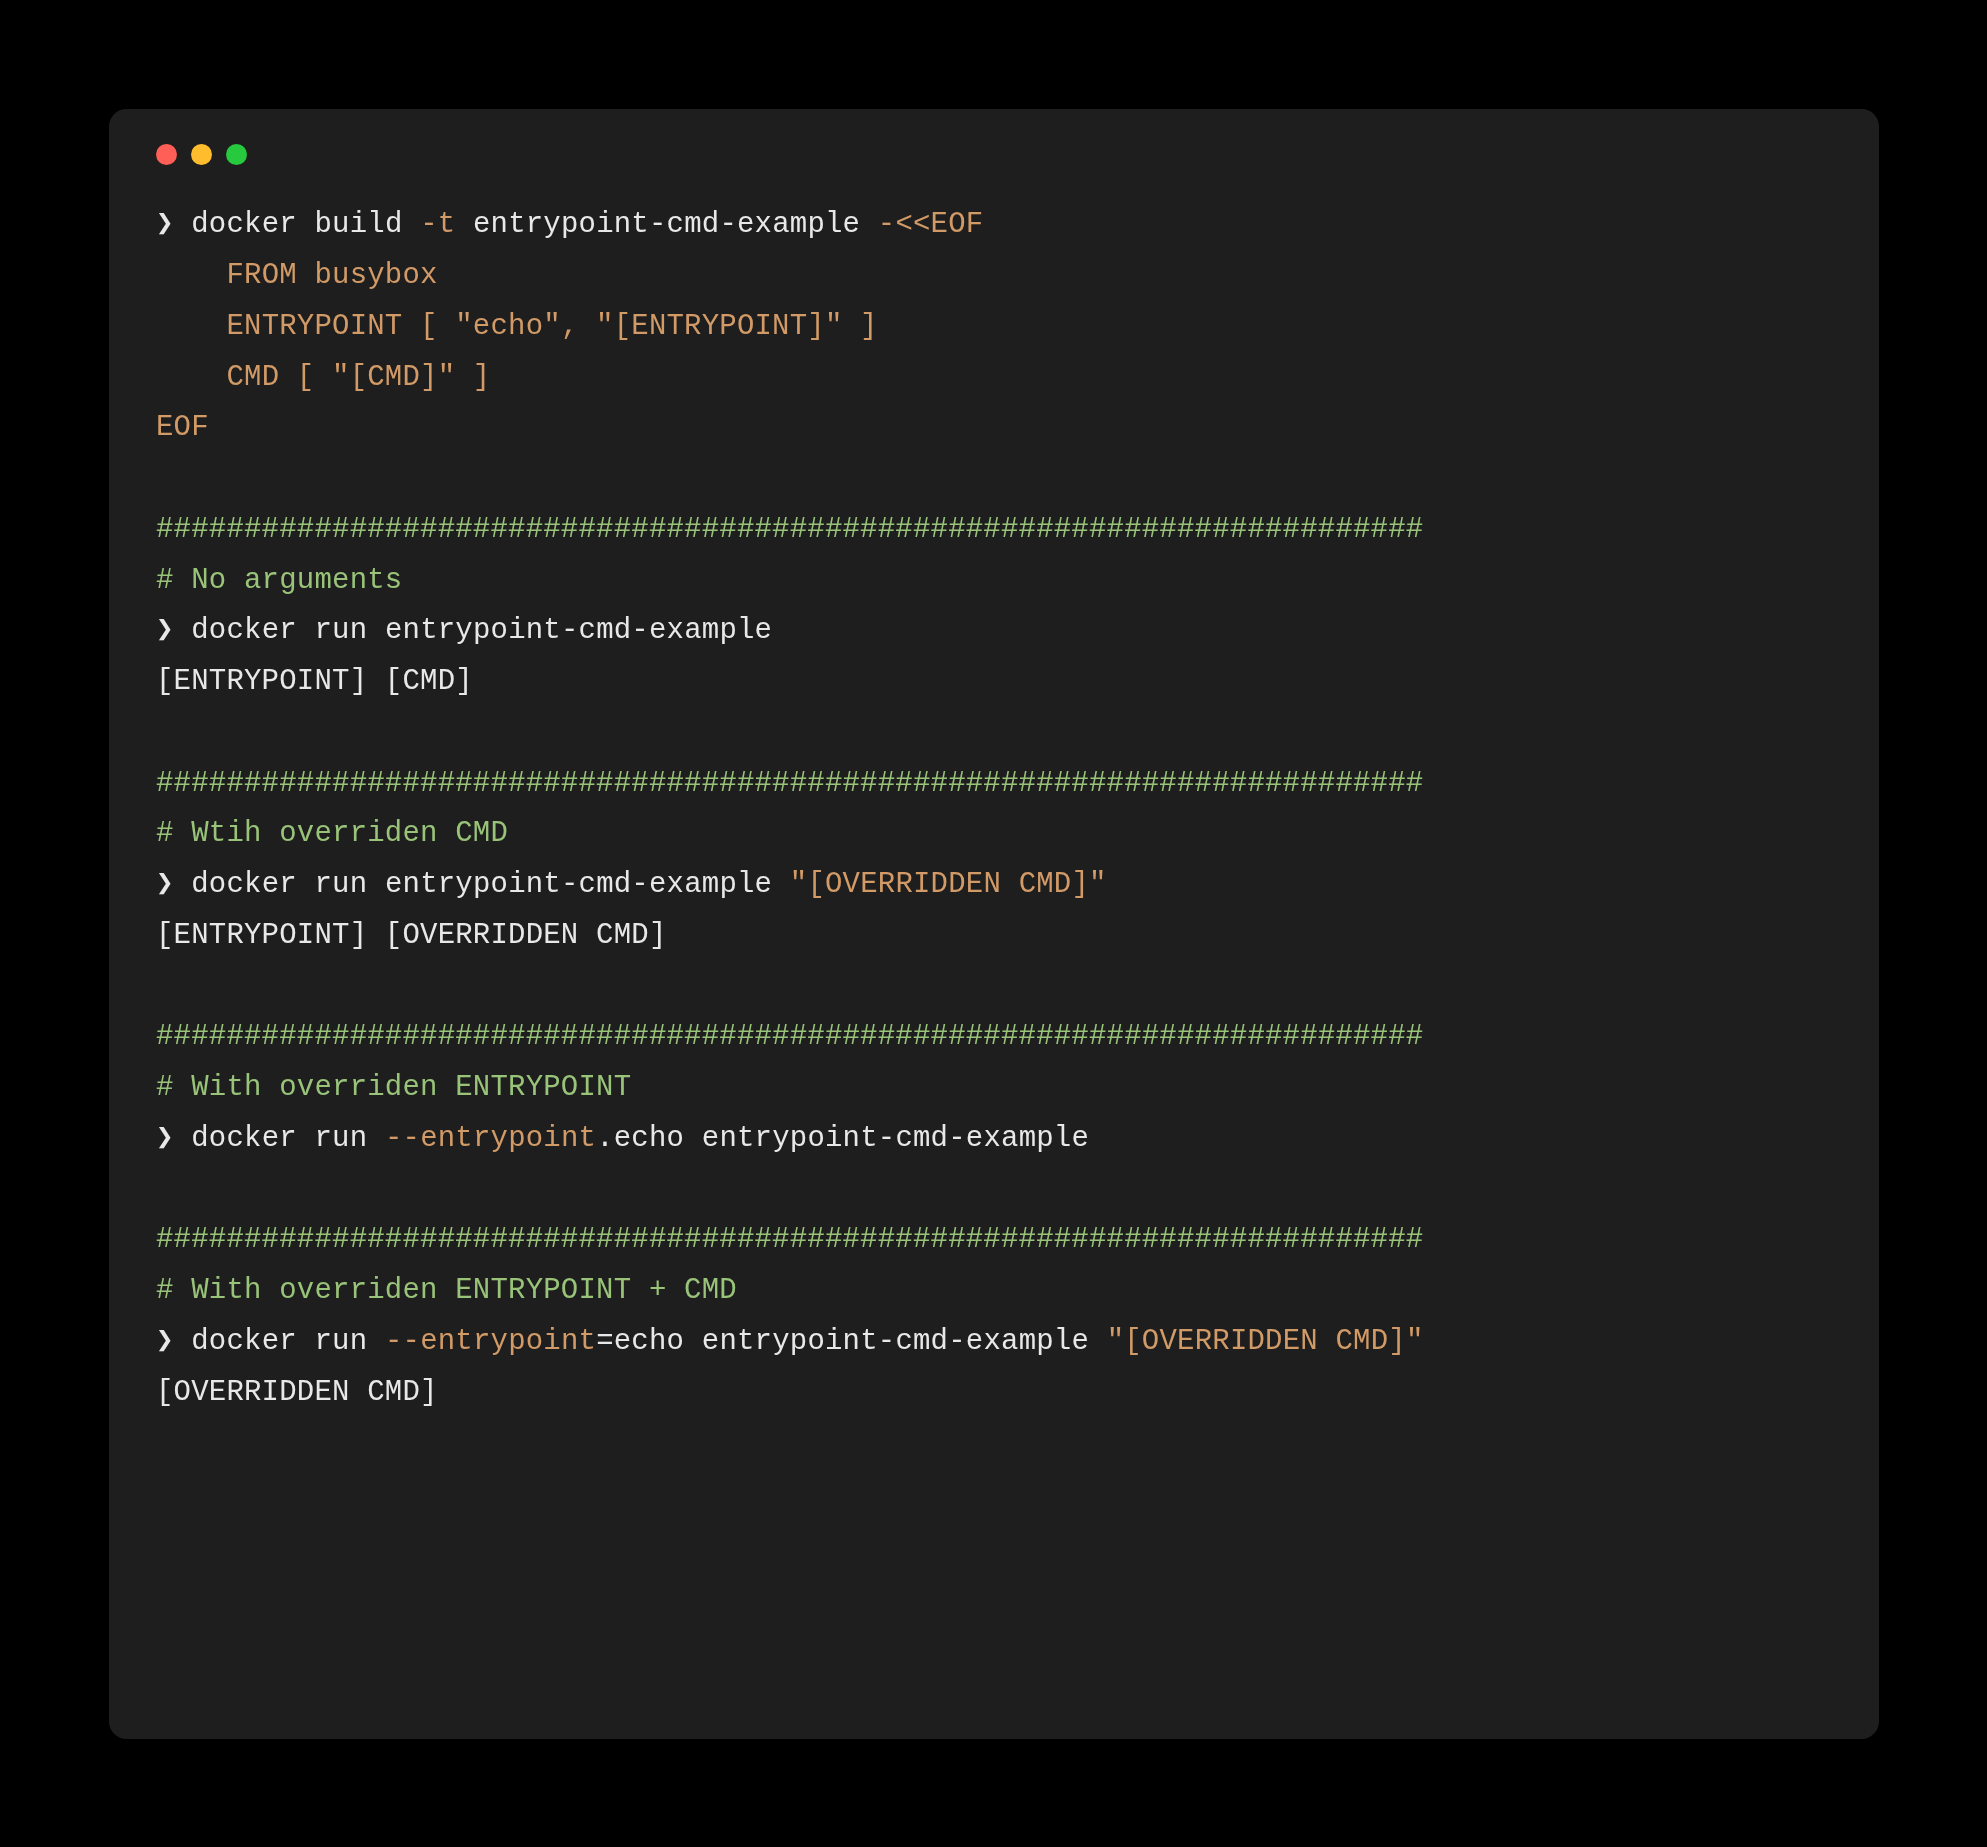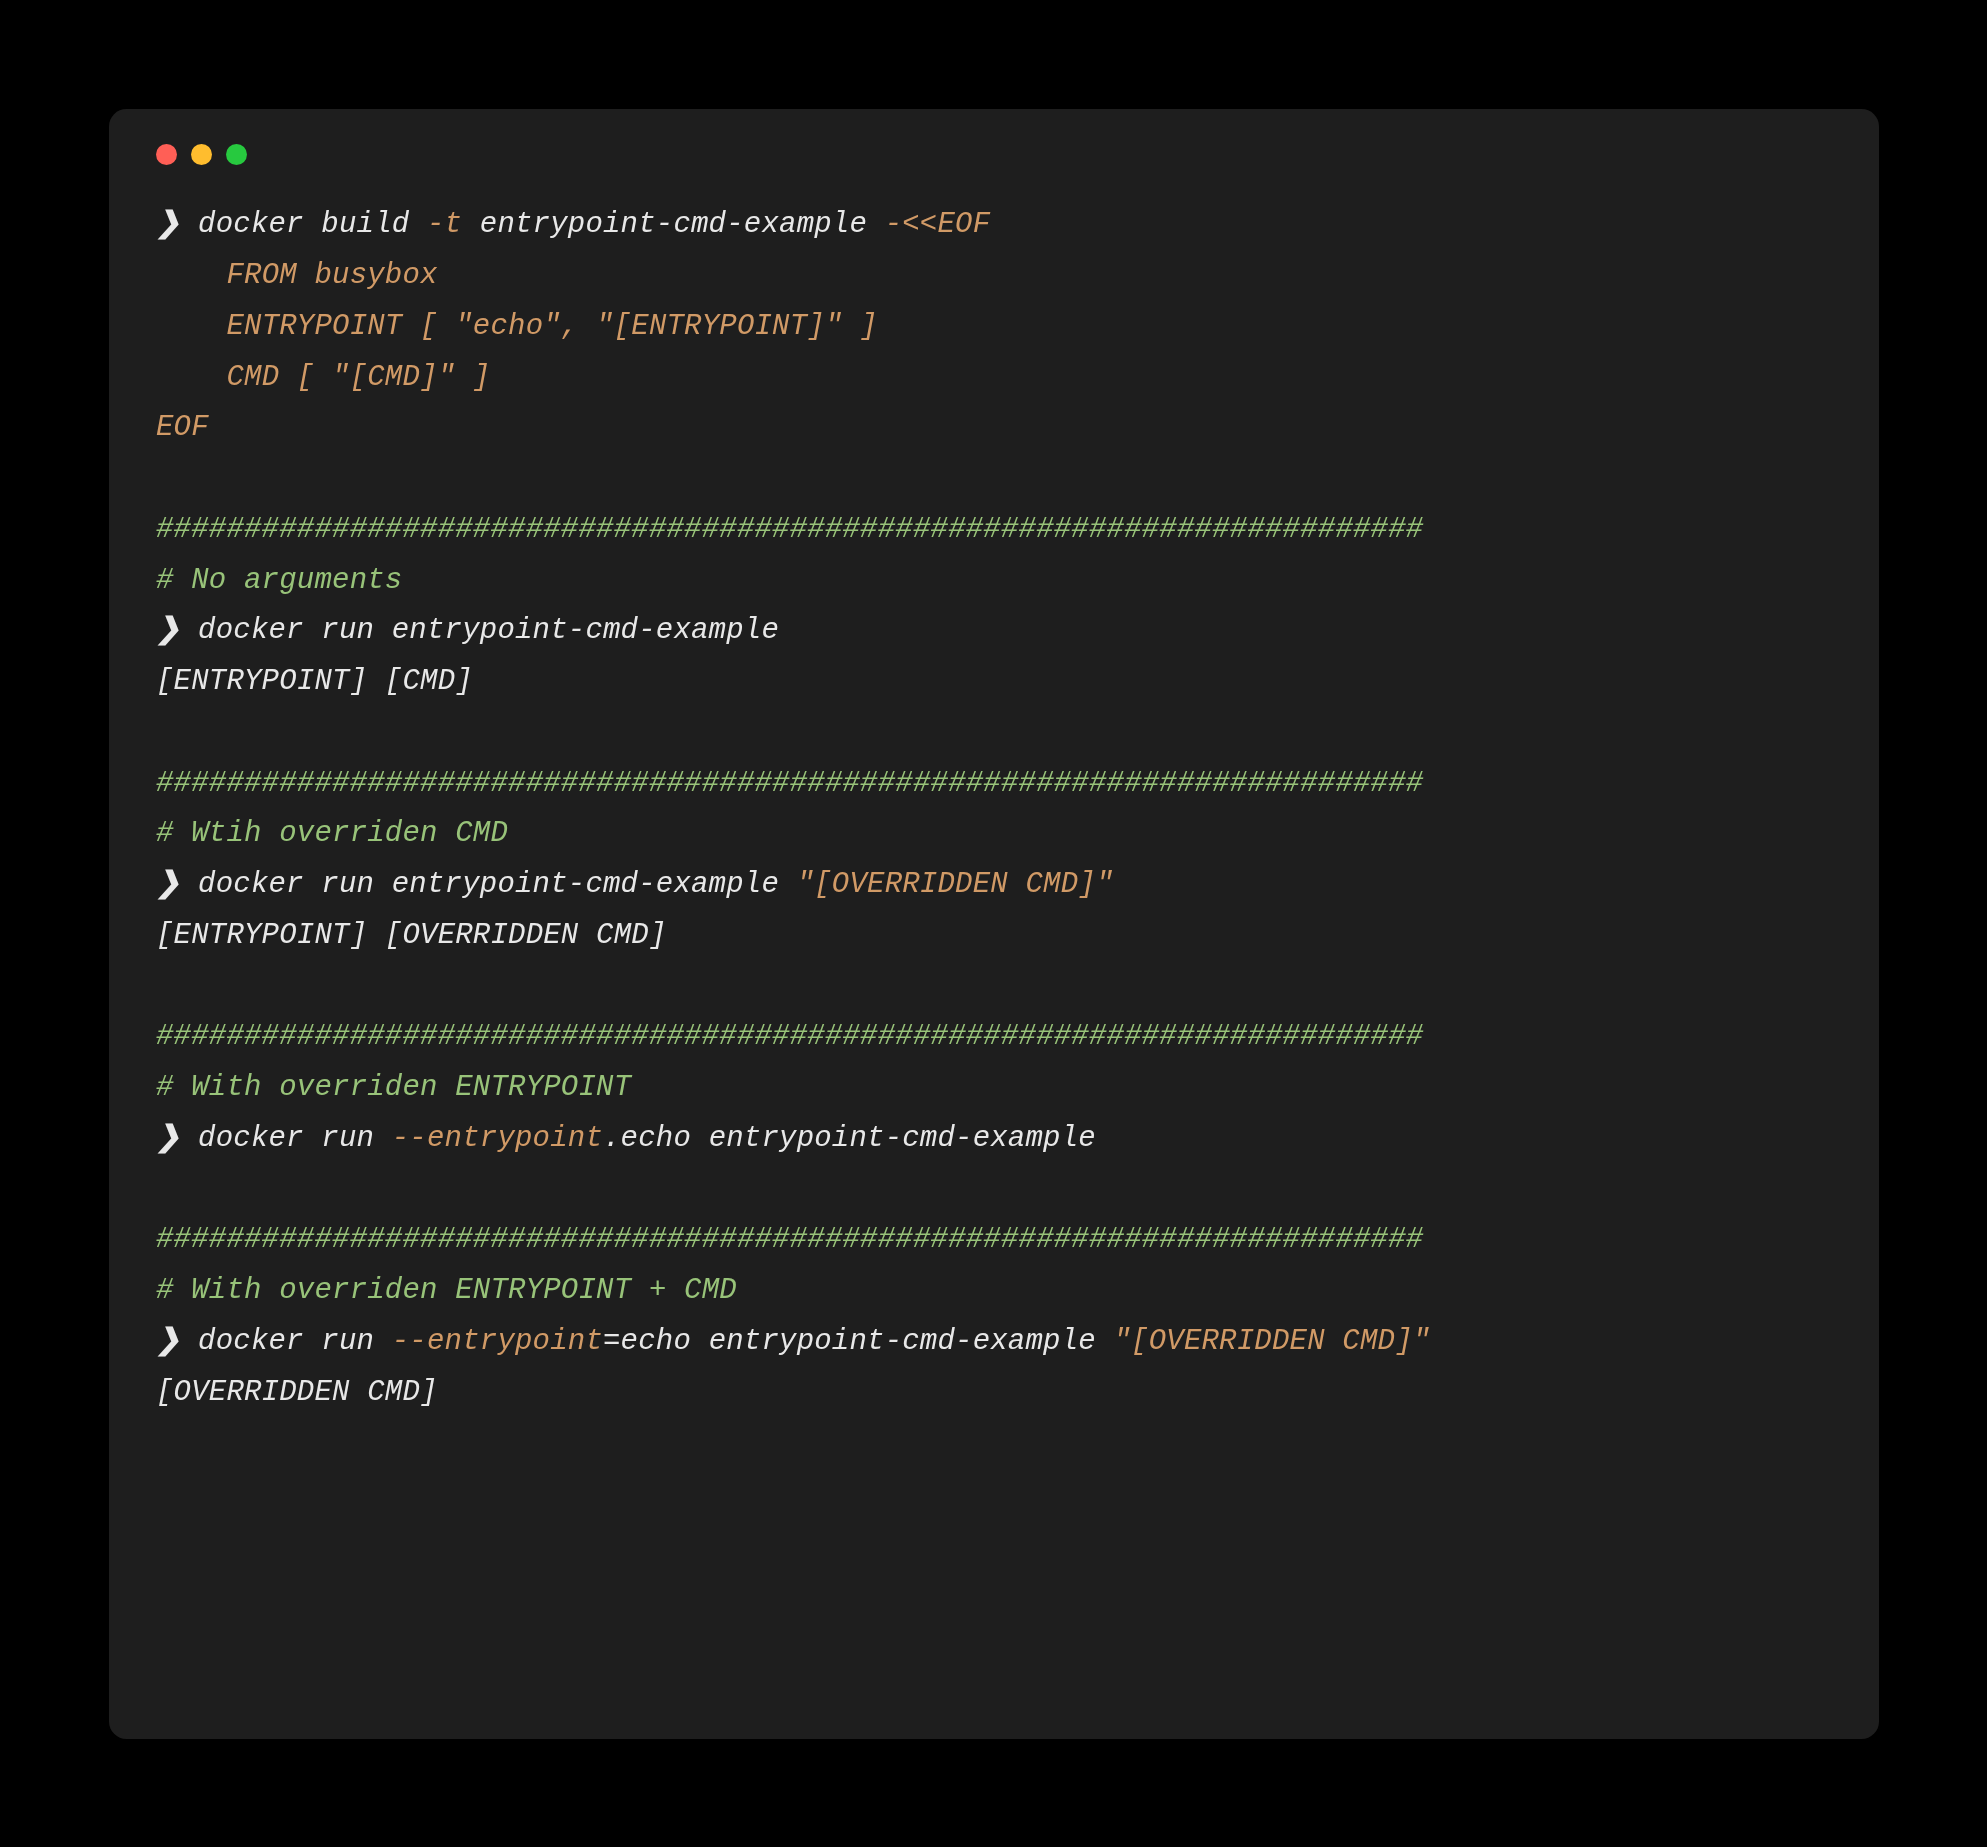--- a/index.html
+++ b/index.html
@@ -6,21 +6,21 @@
     --bg-page: #000000;
     --bg-terminal: #1e1e1e;
     --fg-default: #e8e8e8;
     --fg-orange: #d19a66;
     --fg-green: #98c379;
     --traffic-red: #ff5f56;
     --traffic-yellow: #ffbd2e;
     --traffic-green: #27c93f;
   }
 
-  * { box-sizing: border-box; font-style: italic; }
+  * { box-sizing: border-box; }
 
   html, body {
     margin: 0;
     padding: 0;
     width: 1987px;
     height: 1848px;
     background: var(--bg-page);
     overflow: hidden;
   }
 

